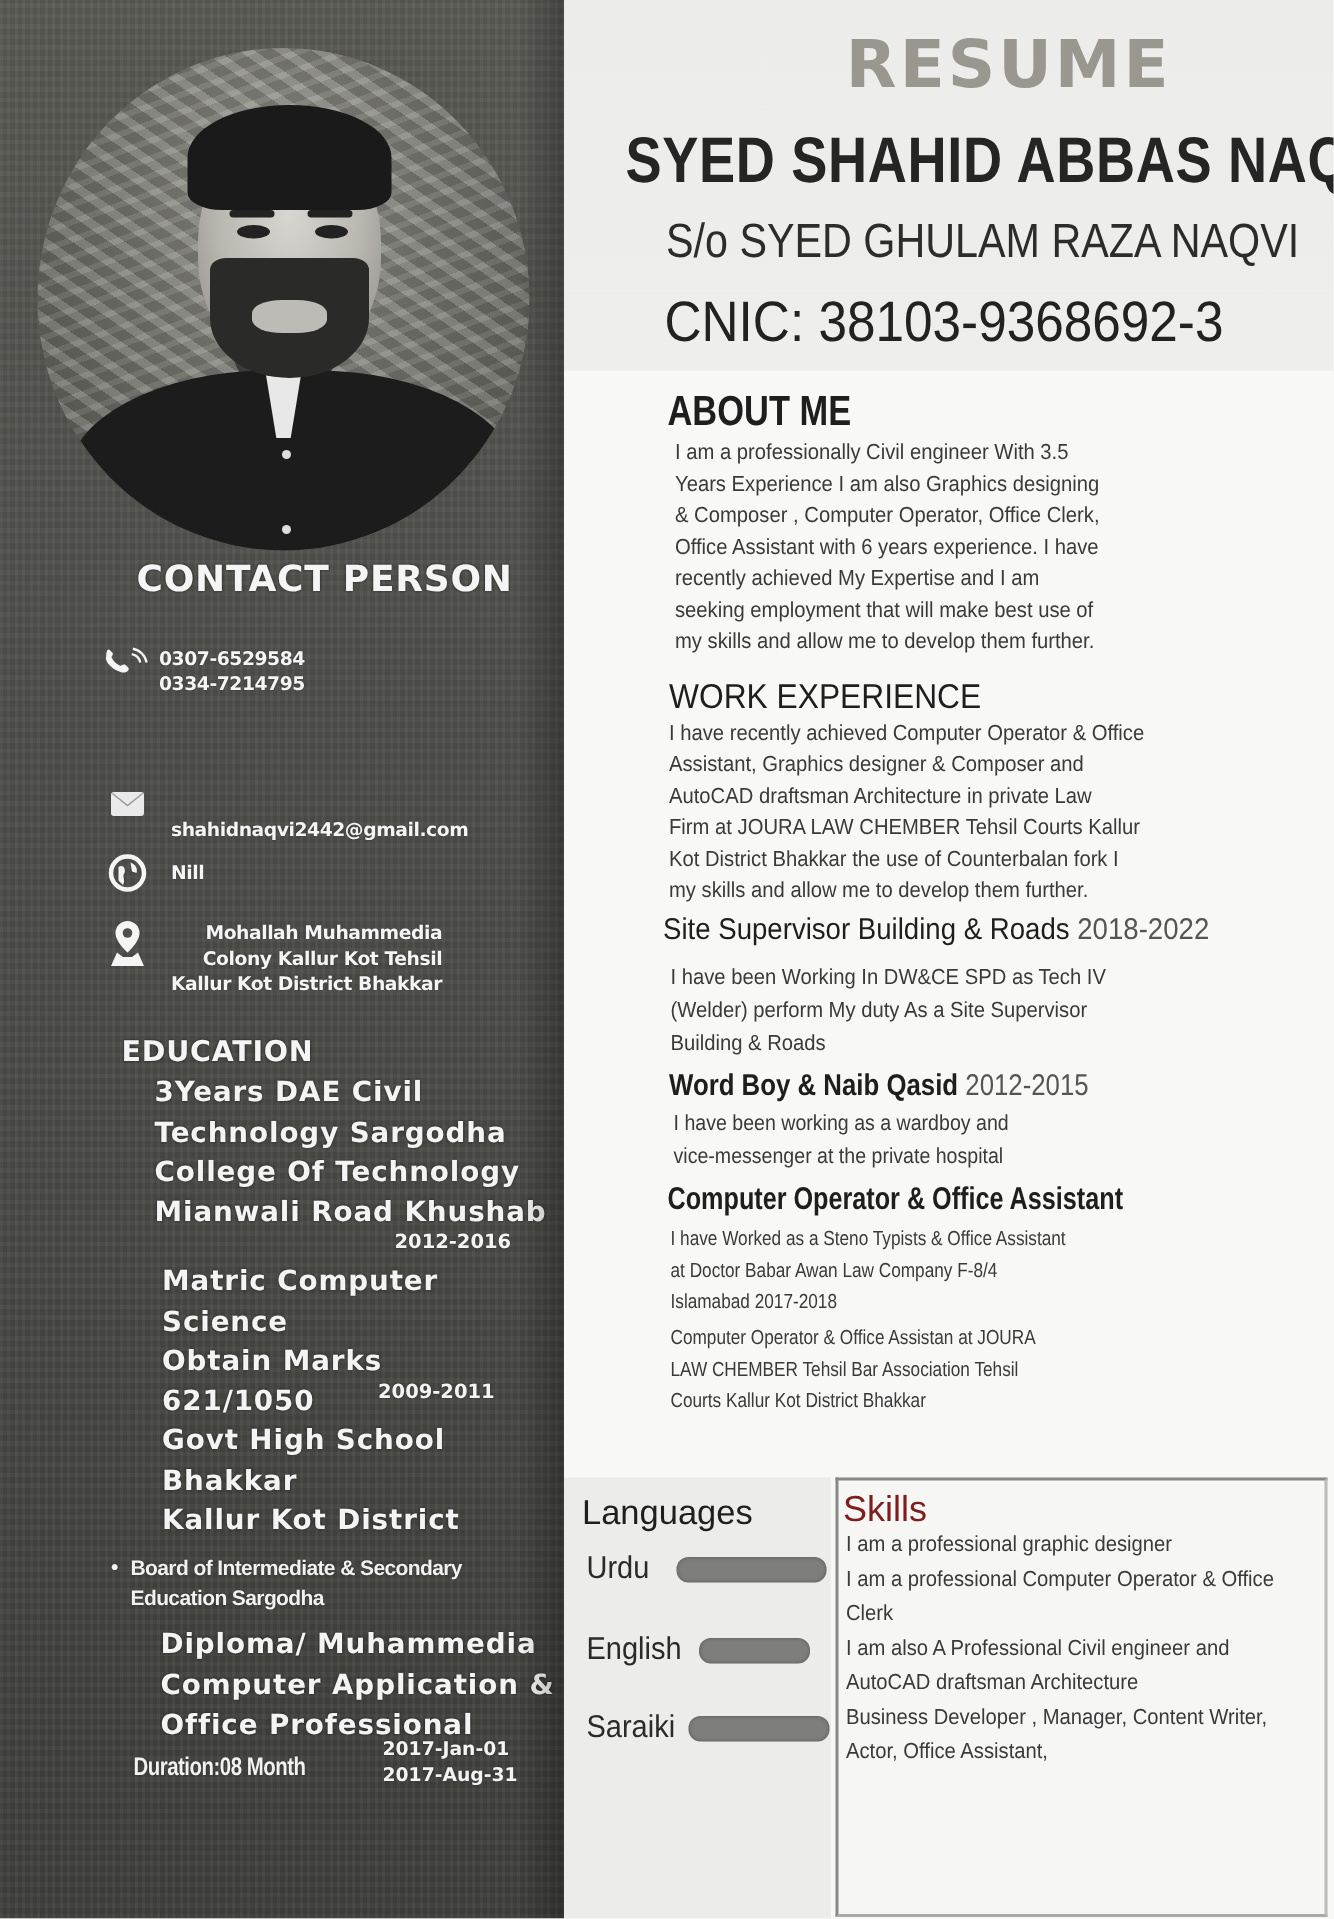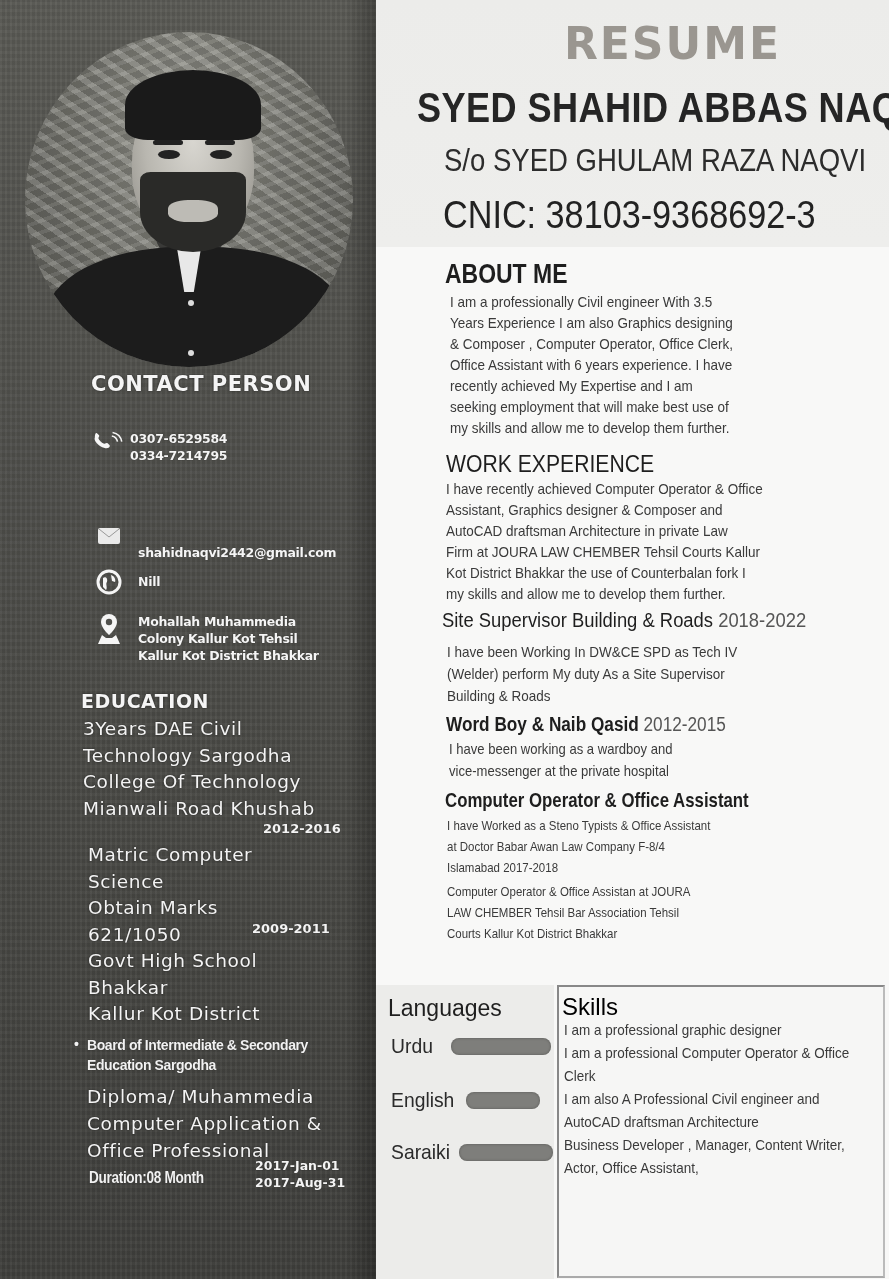--- a/index.html
+++ b/index.html
@@ -72,33 +72,33 @@
   .photo .brow { position: absolute; top: 108px; width: 30px; height: 5px; background: #222; border-radius: 3px; }
   .photo .brow.l { left: 128px; }
   .photo .brow.r { left: 180px; }
   .photo .button { position: absolute; left: 163px; width: 6px; height: 6px; background: #ddd; border-radius: 50%; }
 
   .section-title {
     font-family: "DejaVu Sans", sans-serif; font-weight: bold; color: #f5f5f5;
     letter-spacing: 0.5px;
     text-shadow: 0 0 2px rgba(0,0,0,0.6);
   }
-  .contact-title { position: absolute; left: 91px; top: 372px; font-size: 21px; }
-
-  .contact-row { position: absolute; left: 92px; display: flex; align-items: flex-start; }
+  .contact-title { position: absolute; left: 91px; top: 372px; font-size: 24px; }
+
+  .contact-row { position: absolute; left: 68px; display: flex; align-items: flex-start; text-align: right; }
   .contact-row .icon { width: 34px; display: flex; justify-content: center; }
   .contact-row .text {
     margin-left: 12px; font-family: "DejaVu Sans", sans-serif; font-weight: bold;
     font-size: 12.5px; line-height: 17px; color: #f5f5f5; letter-spacing: -0.3px;
     text-shadow: 0 0 1px rgba(0,0,0,0.5);
   }
   .contact-row .text div { white-space: nowrap; }
 
   .edu-title { position: absolute; left: 81px; top: 690px; font-size: 19px; }
-  .edu-block { position: absolute; font-family: "DejaVu Sans", sans-serif; font-weight: normal; color: #f4f4f4; text-shadow: 0 0 2px rgba(0,0,0,0.55); letter-spacing: 0.6px; }
+  .edu-block { position: absolute; font-family: "DejaVu Sans", sans-serif; font-weight: bold; color: #f4f4f4; text-shadow: 0 0 2px rgba(0,0,0,0.55); letter-spacing: 0.6px; margin-left: 20px; }
   .edu-big { font-size: 18.5px; line-height: 26.5px; white-space: nowrap; }
   .edu-date { position: absolute; font-family: "DejaVu Sans", sans-serif; font-weight: bold; font-size: 13px; color: #f4f4f4; white-space: nowrap; text-shadow: 0 0 1px rgba(0,0,0,0.5); }
   .edu-small { position: absolute; font-family: "Liberation Sans", sans-serif; font-weight: bold; font-size: 14px; line-height: 20px; color: #f2f2f2; white-space: nowrap; letter-spacing: -0.4px; text-shadow: 0 0 1px rgba(0,0,0,0.5); }
 
   .right { position: absolute; left: 376px; top: 0; width: 513px; height: 1279px; background: #f8f8f7; }
   .header-band { position: absolute; left: 0; top: 0; width: 513px; height: 247px; background: linear-gradient(180deg, #ececea 0%, #eeeeec 100%); }
   .resume-title { position: absolute; left: 0; width: 513px; top: 18px; text-align: center; font-family: "DejaVu Sans", sans-serif; font-weight: bold; font-size: 44px; color: #9a9690; letter-spacing: 2px; margin-left: 40px; }
   .name { position: absolute; left: 0; width: 513px; top: 83px; text-align: center; font-family: "Liberation Sans", sans-serif; font-weight: bold; font-size: 43px; color: #252525; transform: scaleX(0.84); transform-origin: center; white-space: nowrap; letter-spacing: 0.5px; }
   .father { position: absolute; left: 68px; top: 142px; font-family: "Liberation Sans", sans-serif; font-size: 32px; color: #2c2c2c; transform: scaleX(0.86); transform-origin: left; white-space: nowrap; }
   .cnic { position: absolute; left: 67px; top: 194px; font-family: "Liberation Sans", sans-serif; font-size: 38px; color: #222; transform: scaleX(0.9); transform-origin: left; white-space: nowrap; }
@@ -108,21 +108,21 @@
   .r-para div { white-space: nowrap; }
   .year { font-weight: normal; color: #555; }
 
   .lang-panel { position: absolute; left: 0; top: 985px; width: 178px; height: 294px; background: #ececea; }
   .lang-title { position: absolute; left: 12px; top: 995px; font-family: "Liberation Sans", sans-serif; font-size: 23px; color: #1f1f1f; }
   .lang-row { position: absolute; left: 15px; display: flex; align-items: center; }
   .lang-name { font-family: "Liberation Sans", sans-serif; font-size: 21px; color: #2a2a2a; transform: scaleX(0.92); transform-origin: left; }
   .lang-bar { height: 17px; background: #7e7e7b; border-radius: 8px; box-shadow: inset 0 0 3px rgba(0,0,0,0.3); }
 
   .skills-box { position: absolute; left: 181px; top: 985px; width: 328px; height: 293px; border: 2px solid #888; border-right-color: #bbb; border-bottom-color: #aaa; background: #f6f6f5; }
-  .skills-title { position: absolute; left: 186px; top: 993px; font-family: "Liberation Sans", sans-serif; font-size: 24px; color: #000000; }
+  .skills-title { position: absolute; left: 186px; top: 993px; font-family: "Liberation Sans", sans-serif; font-size: 24px; color: #7f1d1d; }
   .skills-list { position: absolute; left: 188px; top: 1019px; font-family: "Liberation Sans", sans-serif; font-size: 14.5px; line-height: 23px; color: #3a3a3a; }
   .skills-list div { white-space: nowrap; transform: scaleX(0.93); transform-origin: left; }
 </style>
 </head>
 <body>
 
 <div class="left">
 
   <div class="photo" aria-label="Profile photo">
     <div class="bg-texture"></div>

